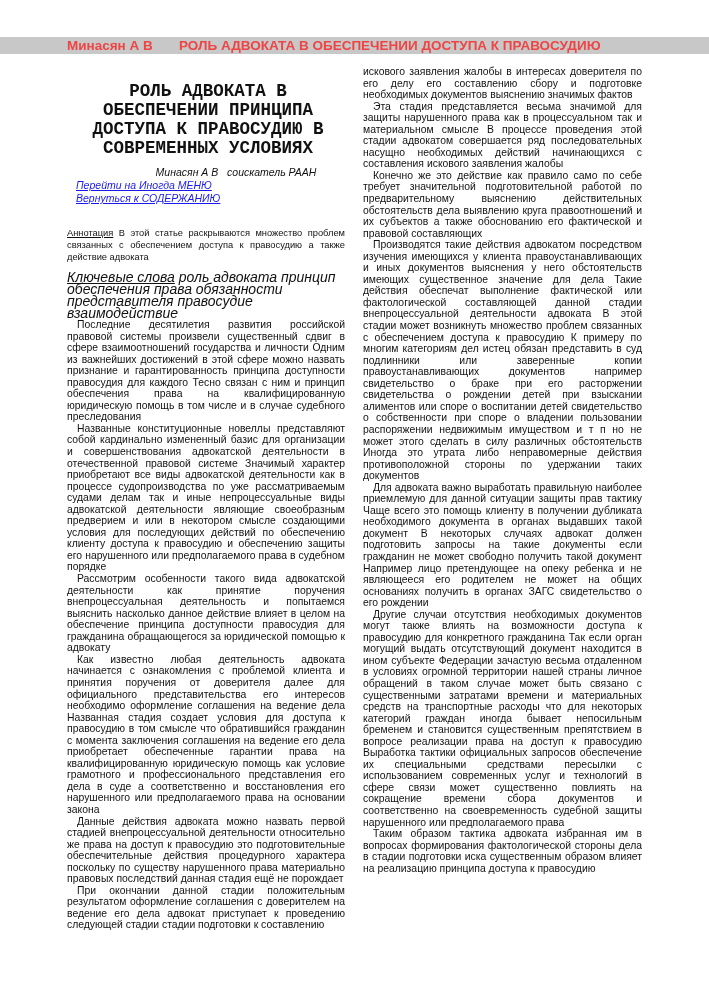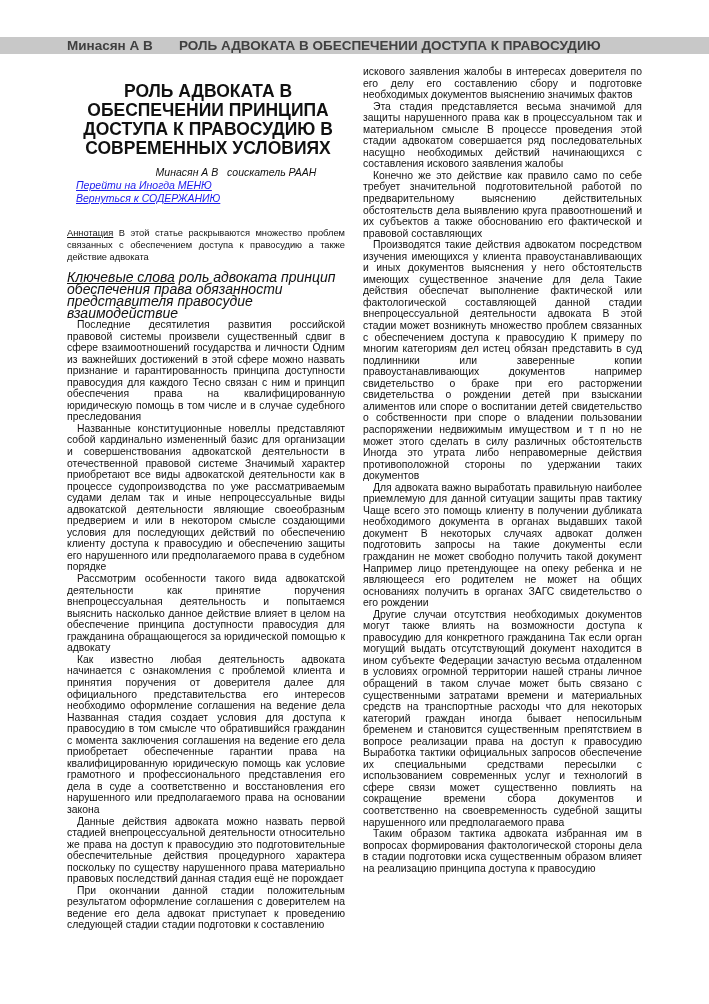--- a/index.html
+++ b/index.html
@@ -1,25 +1,25 @@
 <!DOCTYPE html>
 <html><head>
 <meta charset="utf-8">
 <style>
   html, body { margin: 0; padding: 0; background: #ffffff; }
   body { width: 709px; height: 1004px; position: relative; overflow: hidden;
          font-family: "Liberation Sans", sans-serif; color: #111; }
   .header-bar { position: absolute; left: 0; top: 37px; width: 709px; height: 17px;
                 background: #c8c8c8; }
   .header-text { position: absolute; top: 37px; left: 67px; height: 17px; line-height: 17px;
-                 font-size: 13.5px; font-weight: bold; white-space: pre; color: #404040; }
+                 font-size: 13.5px; font-weight: bold; white-space: pre; color: #ef4444; }
   .col-left { position: absolute; left: 67px; top: 82px; width: 278px; }
   .col-right { position: absolute; left: 363px; top: 66px; width: 279px; }
   .title { font-size: 17.5px; font-weight: bold; text-align: center; line-height: 19px;
-           margin: 0; padding-left: 4px; }
+           margin: 0; padding-left: 4px; font-family: Liberation Mono, monospace; }
   .title span { display: block; }
   .author { font-size: 10.5px; font-style: italic; text-align: center; margin-top: 8px;
             padding-left: 60px; white-space: pre; }
   .links { margin-top: 1px; padding-left: 9px; }
   .link { display: block; font-size: 10.5px; font-style: italic; color: #1a1aee;
           text-decoration: underline; line-height: 13px; }
   .abstract { margin-top: 22px; font-size: 9.3px; line-height: 12px;
               text-align: justify; }
   .abstract .lbl { text-decoration: underline; }
   .keywords { margin-top: 8px; font-size: 14px; font-style: italic; line-height: 12px; }

